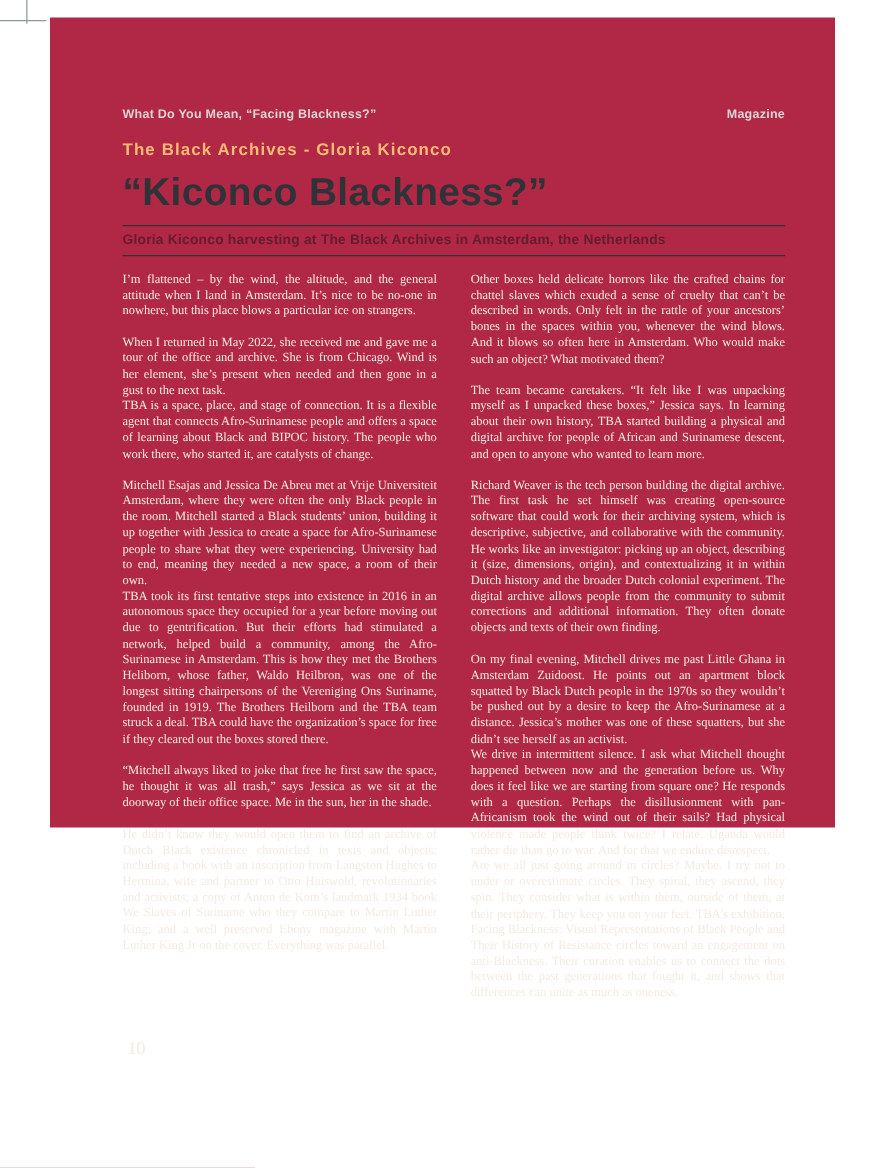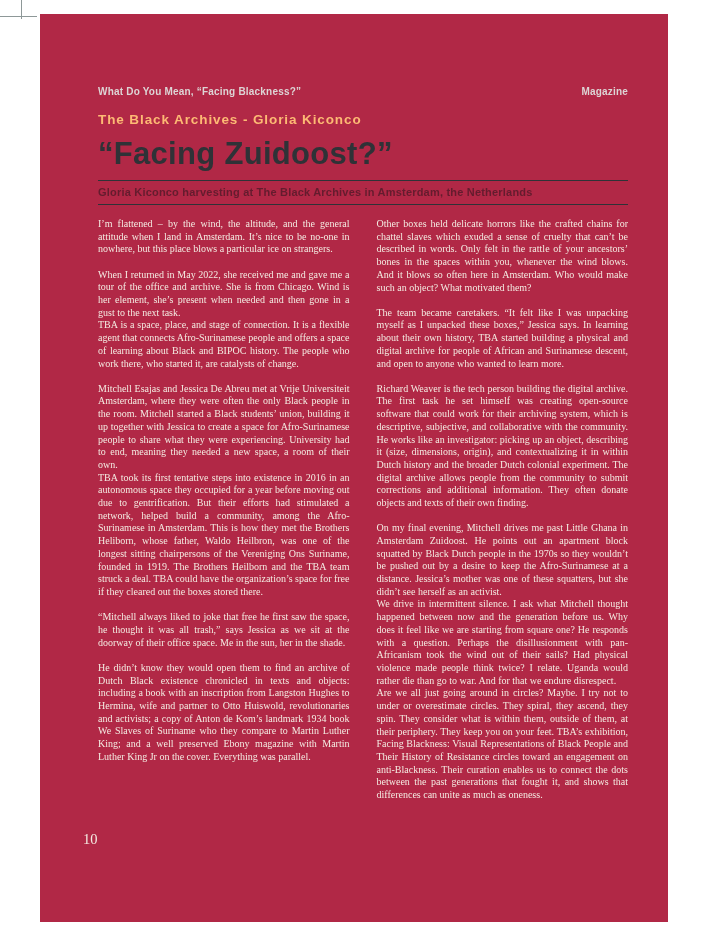--- a/index.html
+++ b/index.html
@@ -3,21 +3,21 @@
 <meta charset="utf-8">
 <style>
   html,body{margin:0;padding:0;background:#ffffff;}
   .sheet{
     position:relative;width:708px;height:934px;background:#ffffff;
     font-family:"Liberation Sans",sans-serif;overflow:hidden;
   }
   .crop-vert{position:absolute;left:21px;top:0;width:1px;height:19px;background:#8e9898;}
   .crop-horiz{position:absolute;left:0;top:16px;width:37px;height:1px;background:#8e9898;}
   .spread{
-    position:absolute;left:40px;top:14px;width:628px;height:908px;
+    position:absolute;left:40px;top:14px;width:628px;height:648px;
     background:#b12846;box-sizing:border-box;padding:0 40px 0 58px;
   }
   .running{
     display:flex;justify-content:space-between;align-items:baseline;
     padding-top:72px;font-size:10px;font-weight:bold;color:#ddd5d5;letter-spacing:.2px;
   }
   .kicker{
     margin-top:15px;font-size:13.5px;font-weight:bold;color:#fdba74;letter-spacing:.9px;
   }
   .title{
@@ -33,42 +33,42 @@
   .rule-bottom{margin-top:6px;}
   .columns{display:flex;gap:27px;margin-top:13px;}
   .col{
     flex:1;min-width:0;font-family:"Liberation Serif",serif;font-size:10px;
     line-height:12.7px;color:#f4ebe2;text-align:justify;hyphens:auto;
   }
   .col .block{margin:0 0 12.5px 0;}
   .col .block:last-child{margin-bottom:0;}
   .col p{margin:0;}
   .pagenum{
-    position:absolute;left:43px;top:817px;
+    position:absolute;left:62px;top:817px;
     font-family:"Liberation Serif",serif;font-size:14.5px;color:#f4ebe2;
   }
 </style>
 </head>
 <body>
 
 <div class="sheet">
   <div class="crop-vert"></div>
   <div class="crop-horiz"></div>
 
   <div class="spread">
 
     <div class="running">
       <span>What Do You Mean, “Facing Blackness?”</span>
       <span>Magazine</span>
     </div>
 
     <div class="kicker">The Black Archives - Gloria Kiconco</div>
 
     <h1 class="title">
-      <span>“Facing Zuidoost?”</span>
+      <span>“Kiconco Blackness?”</span>
     </h1>
 
     <hr class="rule rule-top">
 
     <div class="caption">Gloria Kiconco harvesting at The Black Archives in Amsterdam, the Netherlands</div>
 
     <hr class="rule rule-bottom">
 
     <div class="columns">
       <div class="col">

